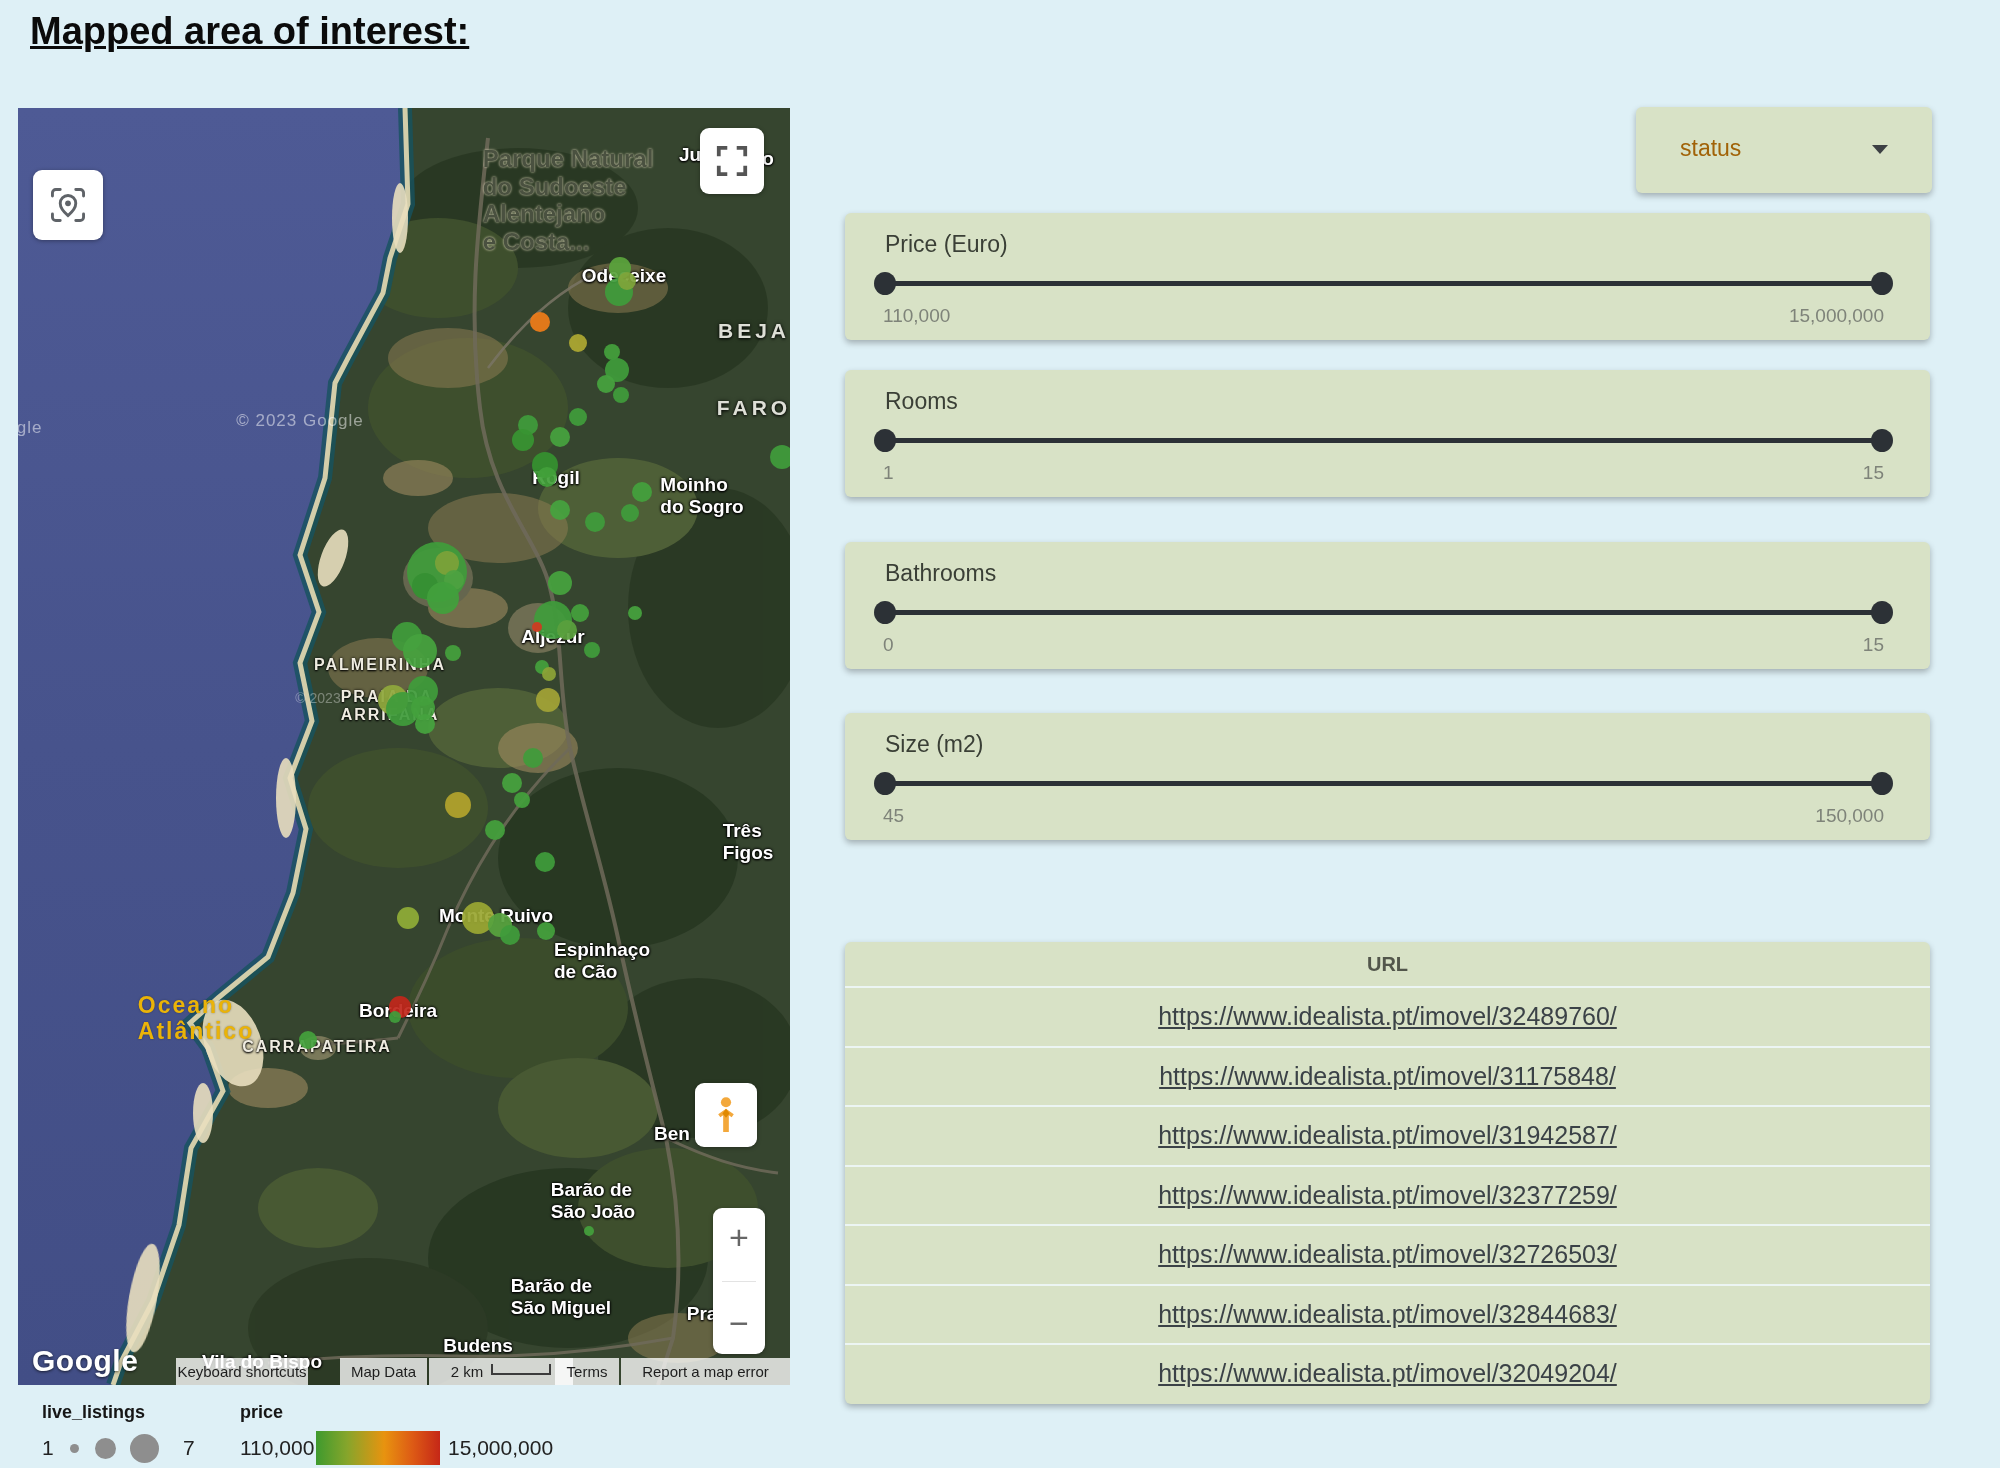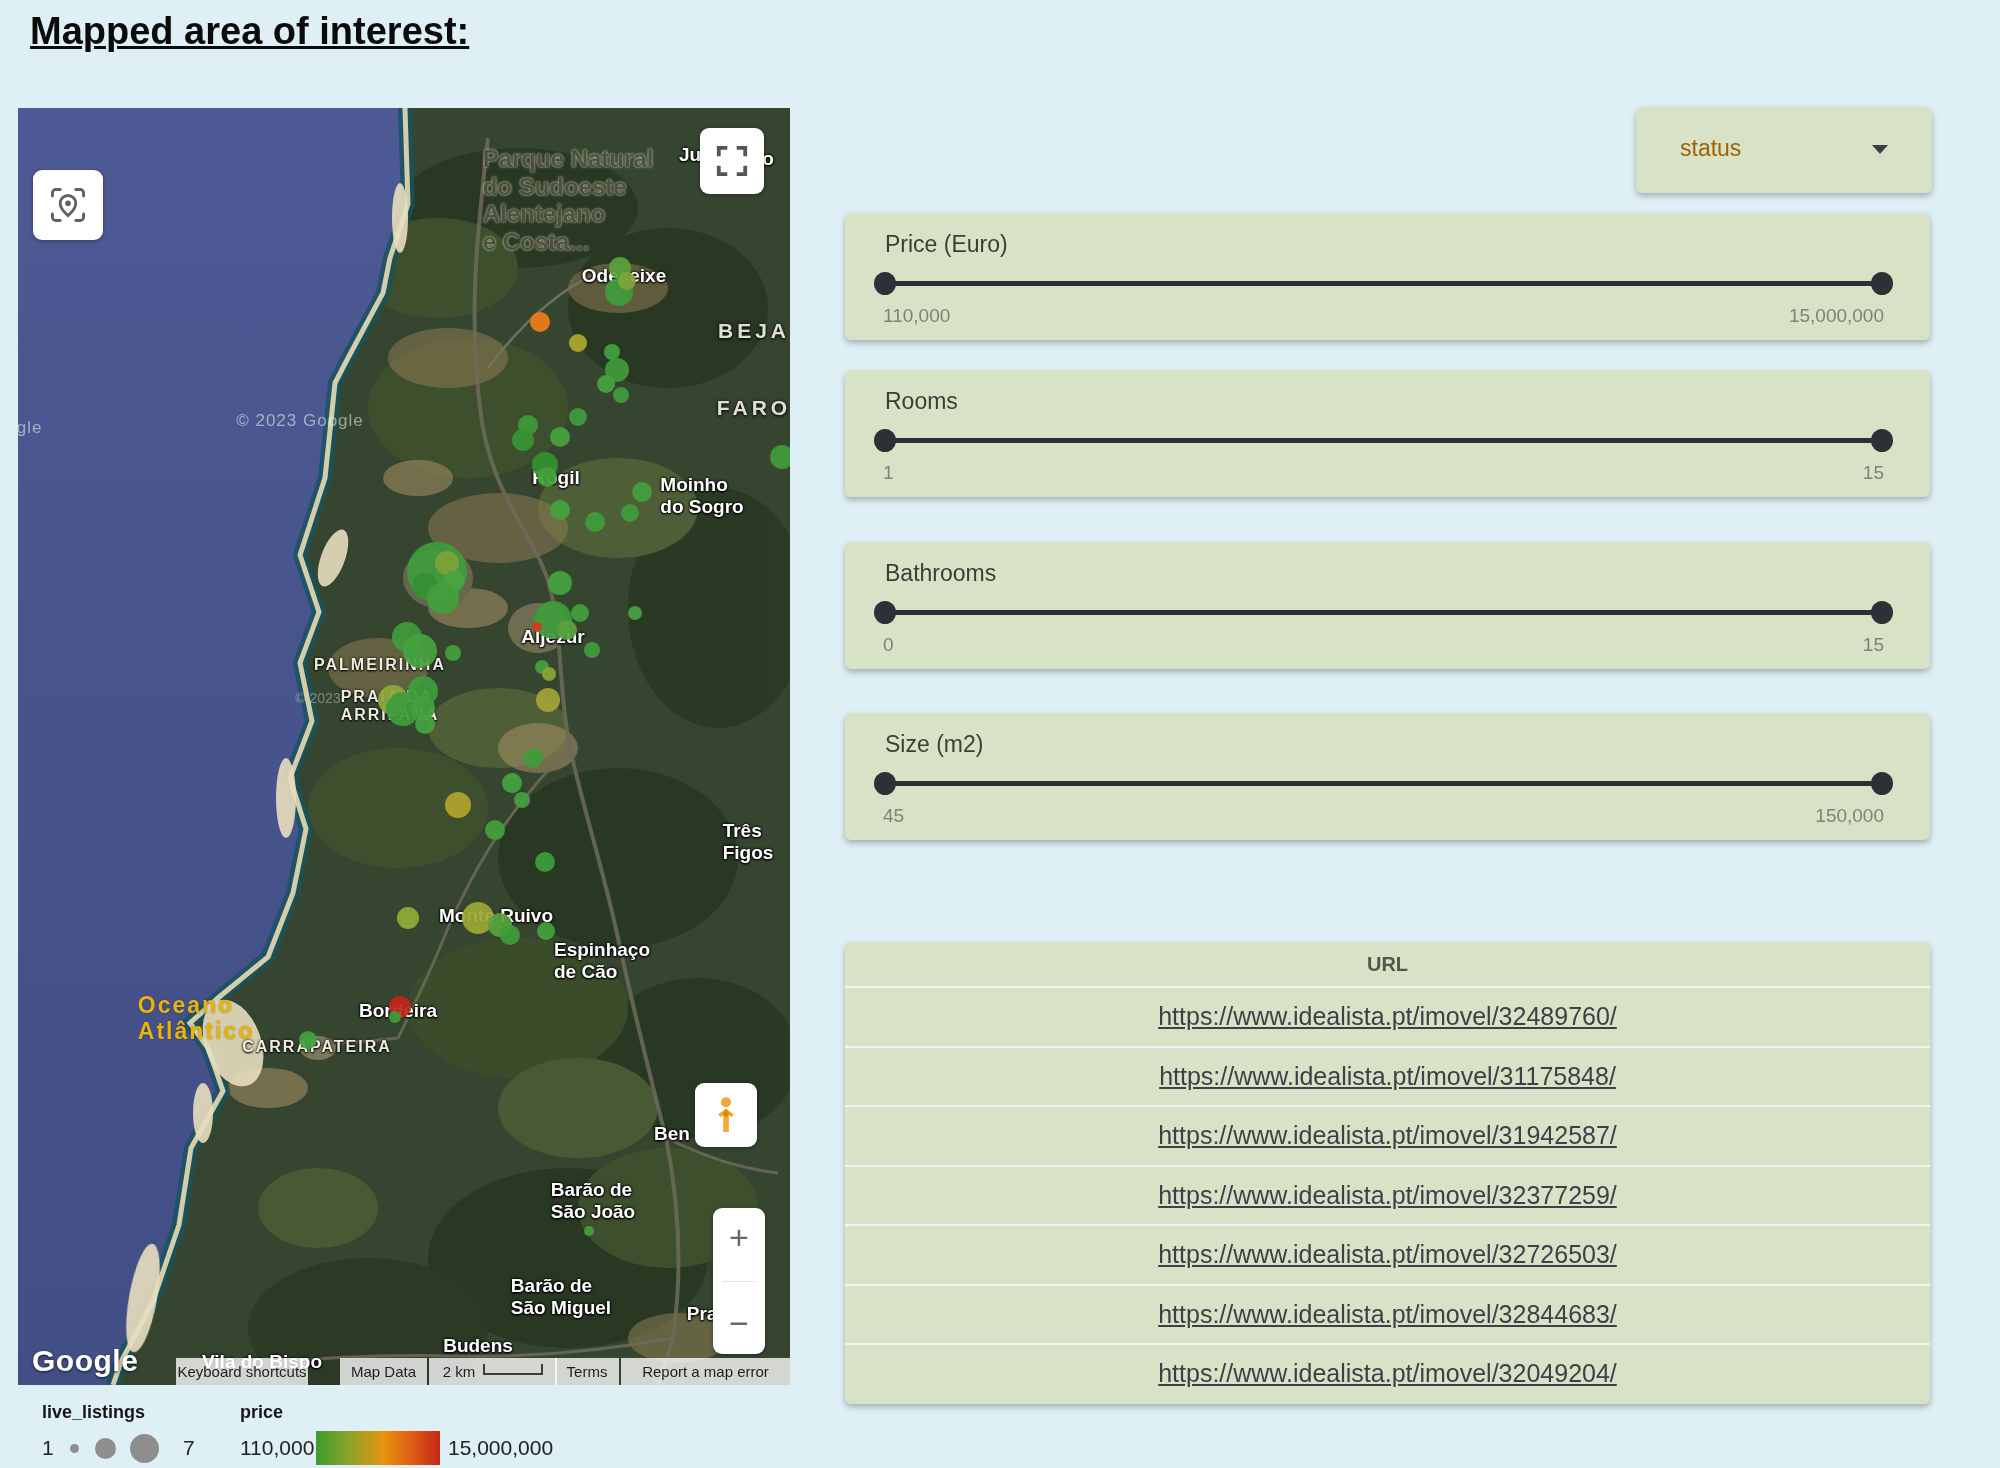--- a/index.html
+++ b/index.html
@@ -288,21 +288,21 @@
   </div>
 
   <div id="google-logo">Google</div>
   <div id="attribution">
       <div class="attr-seg" style="left: 158px; width: 132px;">
         <span>Keyboard shortcuts</span>
       </div>
       <div class="attr-seg" style="left: 322px; width: 87px;">
         <span>Map Data</span>
       </div>
-      <div class="attr-seg" style="left: 411px; width: 128px;">
+      <div class="attr-seg" style="left: 411px; width: 144px;">
         <span>2 km</span>
         <div id="scalebar"></div>
       </div>
       <div class="attr-seg" style="left: 537px; width: 64px;">
         <span>Terms</span>
       </div>
       <div class="attr-seg" style="left: 603px; width: 169px;">
         <span>Report a map error</span>
       </div>
     </div>

